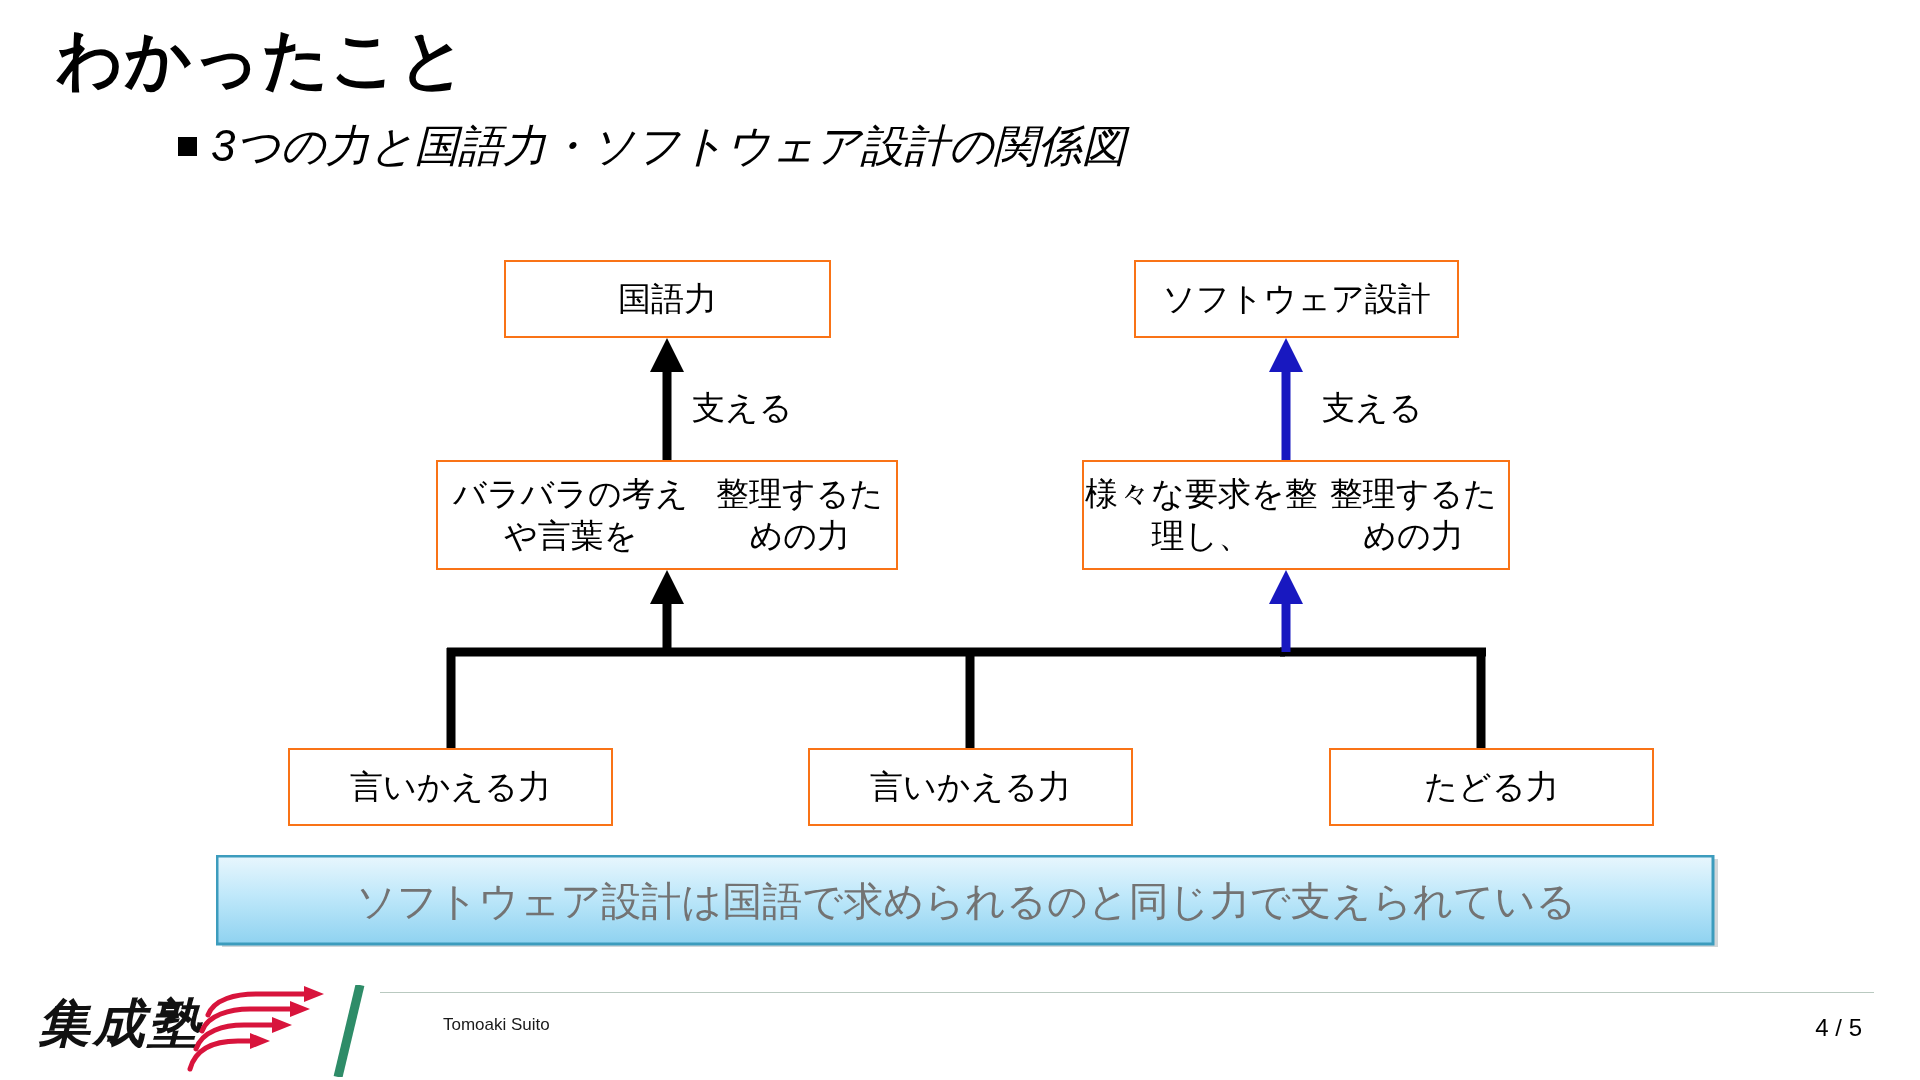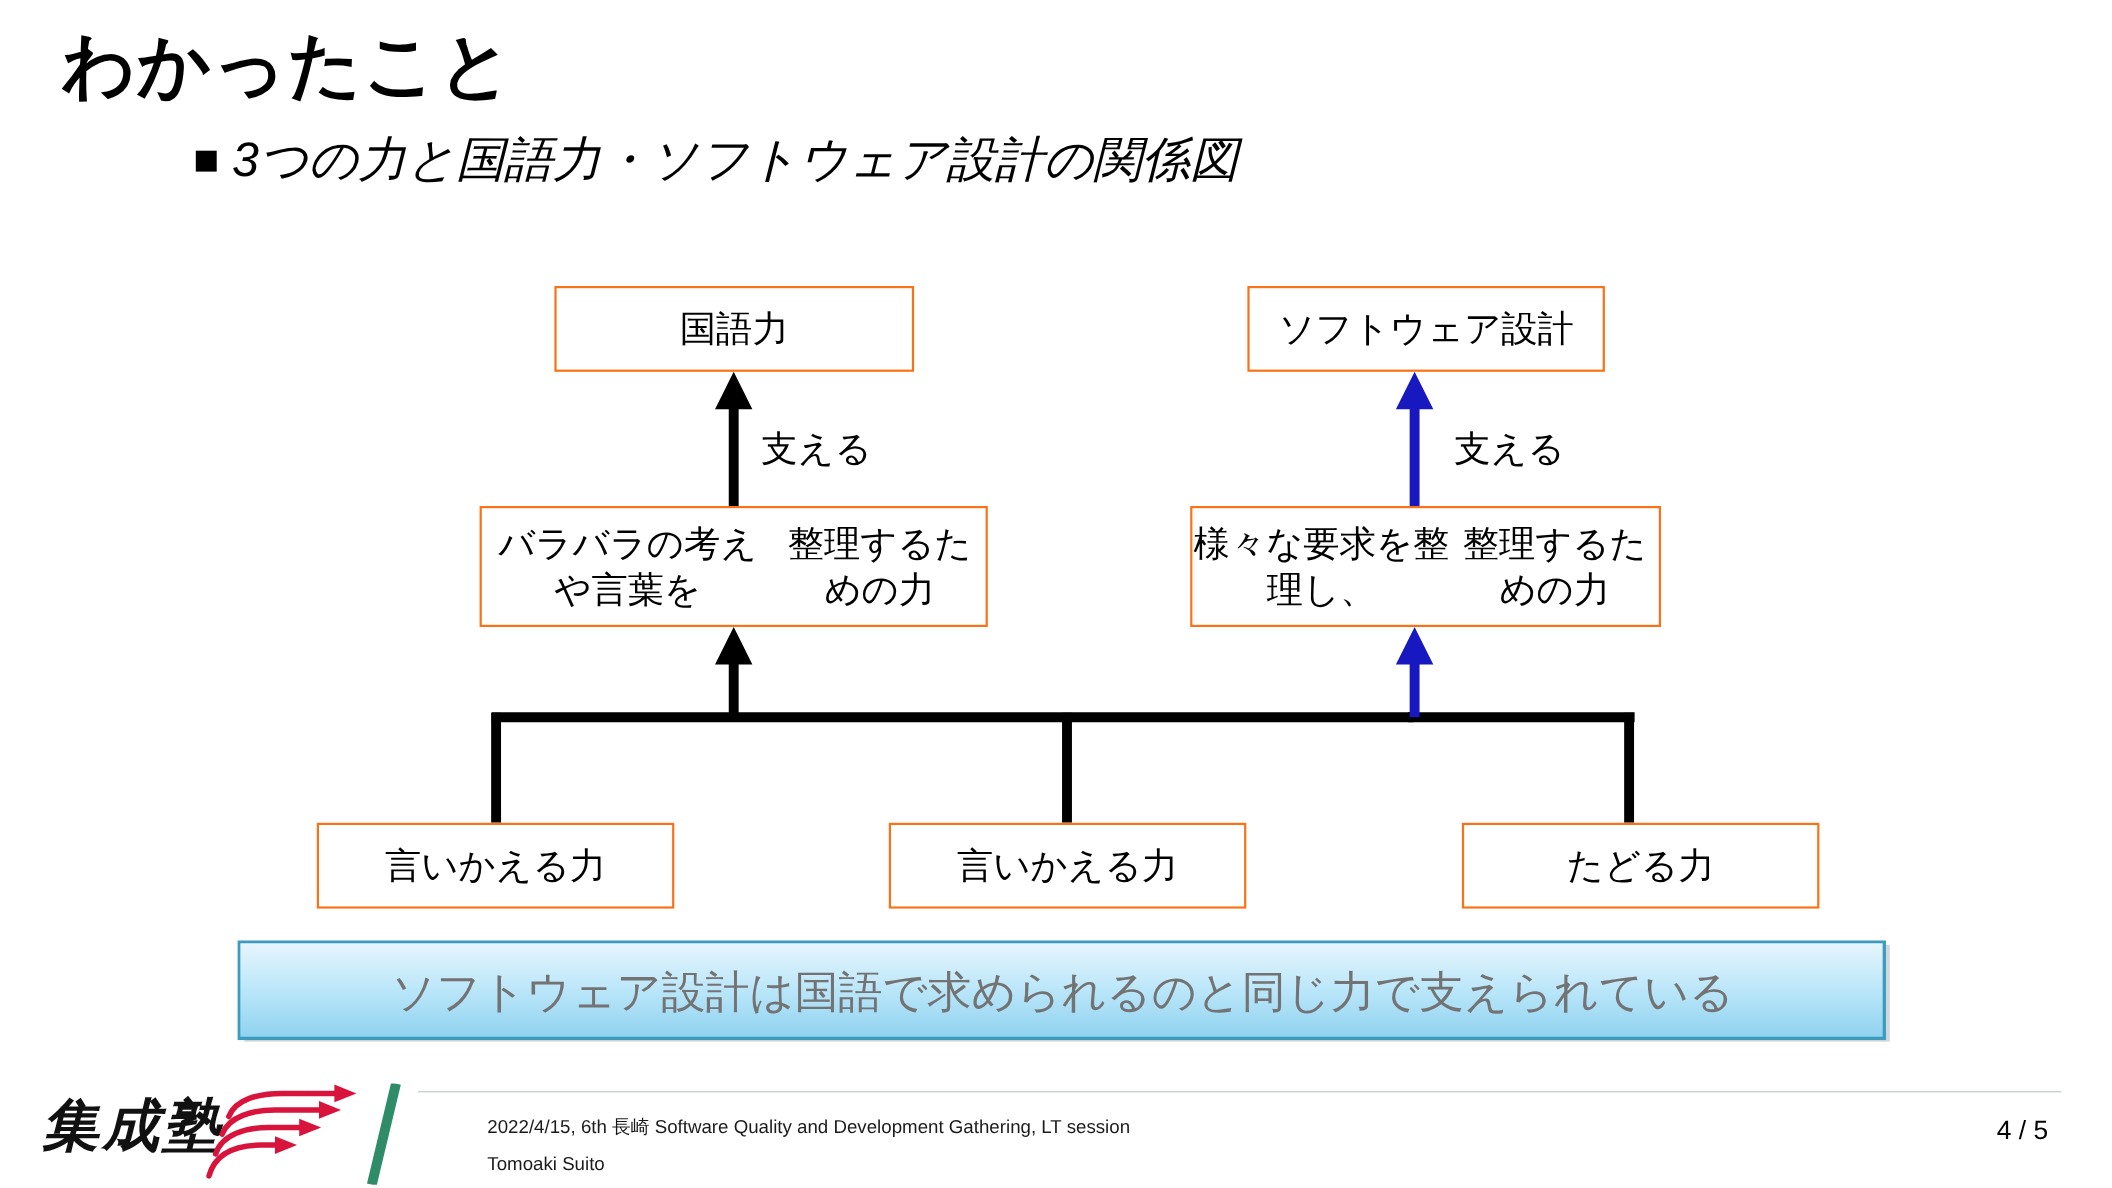--- a/index.html
+++ b/index.html
@@ -233,21 +233,20 @@
 </svg>
 <div id="banner-text-wrap" style="position:absolute; left:216px; top:855px; width:1500px; height:92px;
             display:flex; align-items:center; justify-content:center; z-index:5;">
   <span style="font-size:40px; font-weight:normal; color:#737373; white-space:nowrap;
                font-family:'Liberation Sans','DejaVu Sans',sans-serif;">ソフトウェア設計は国語で求められるのと同じ力で支えられている</span>
 </div>
 
 <div id="footer-rule"></div>
 
 <div id="footer-text">
-  <div>2022/4/15, 6th 長崎 Software Quality and Development Gathering, LT session</div>
   <div>Tomoaki Suito</div>
 </div>
 
 <div id="page-number">4 / 5</div>
 
 <div id="logo">
   <div id="logo-kanji">集成塾</div>
   <svg width="340" height="92" viewBox="0 0 340 92" style="position:absolute; left:0; top:0;">
     <g stroke="#d8143c" stroke-width="5" fill="none" stroke-linecap="round">
       <path d="M152 84 C158 62, 178 56, 200 56 L215 56"></path>

